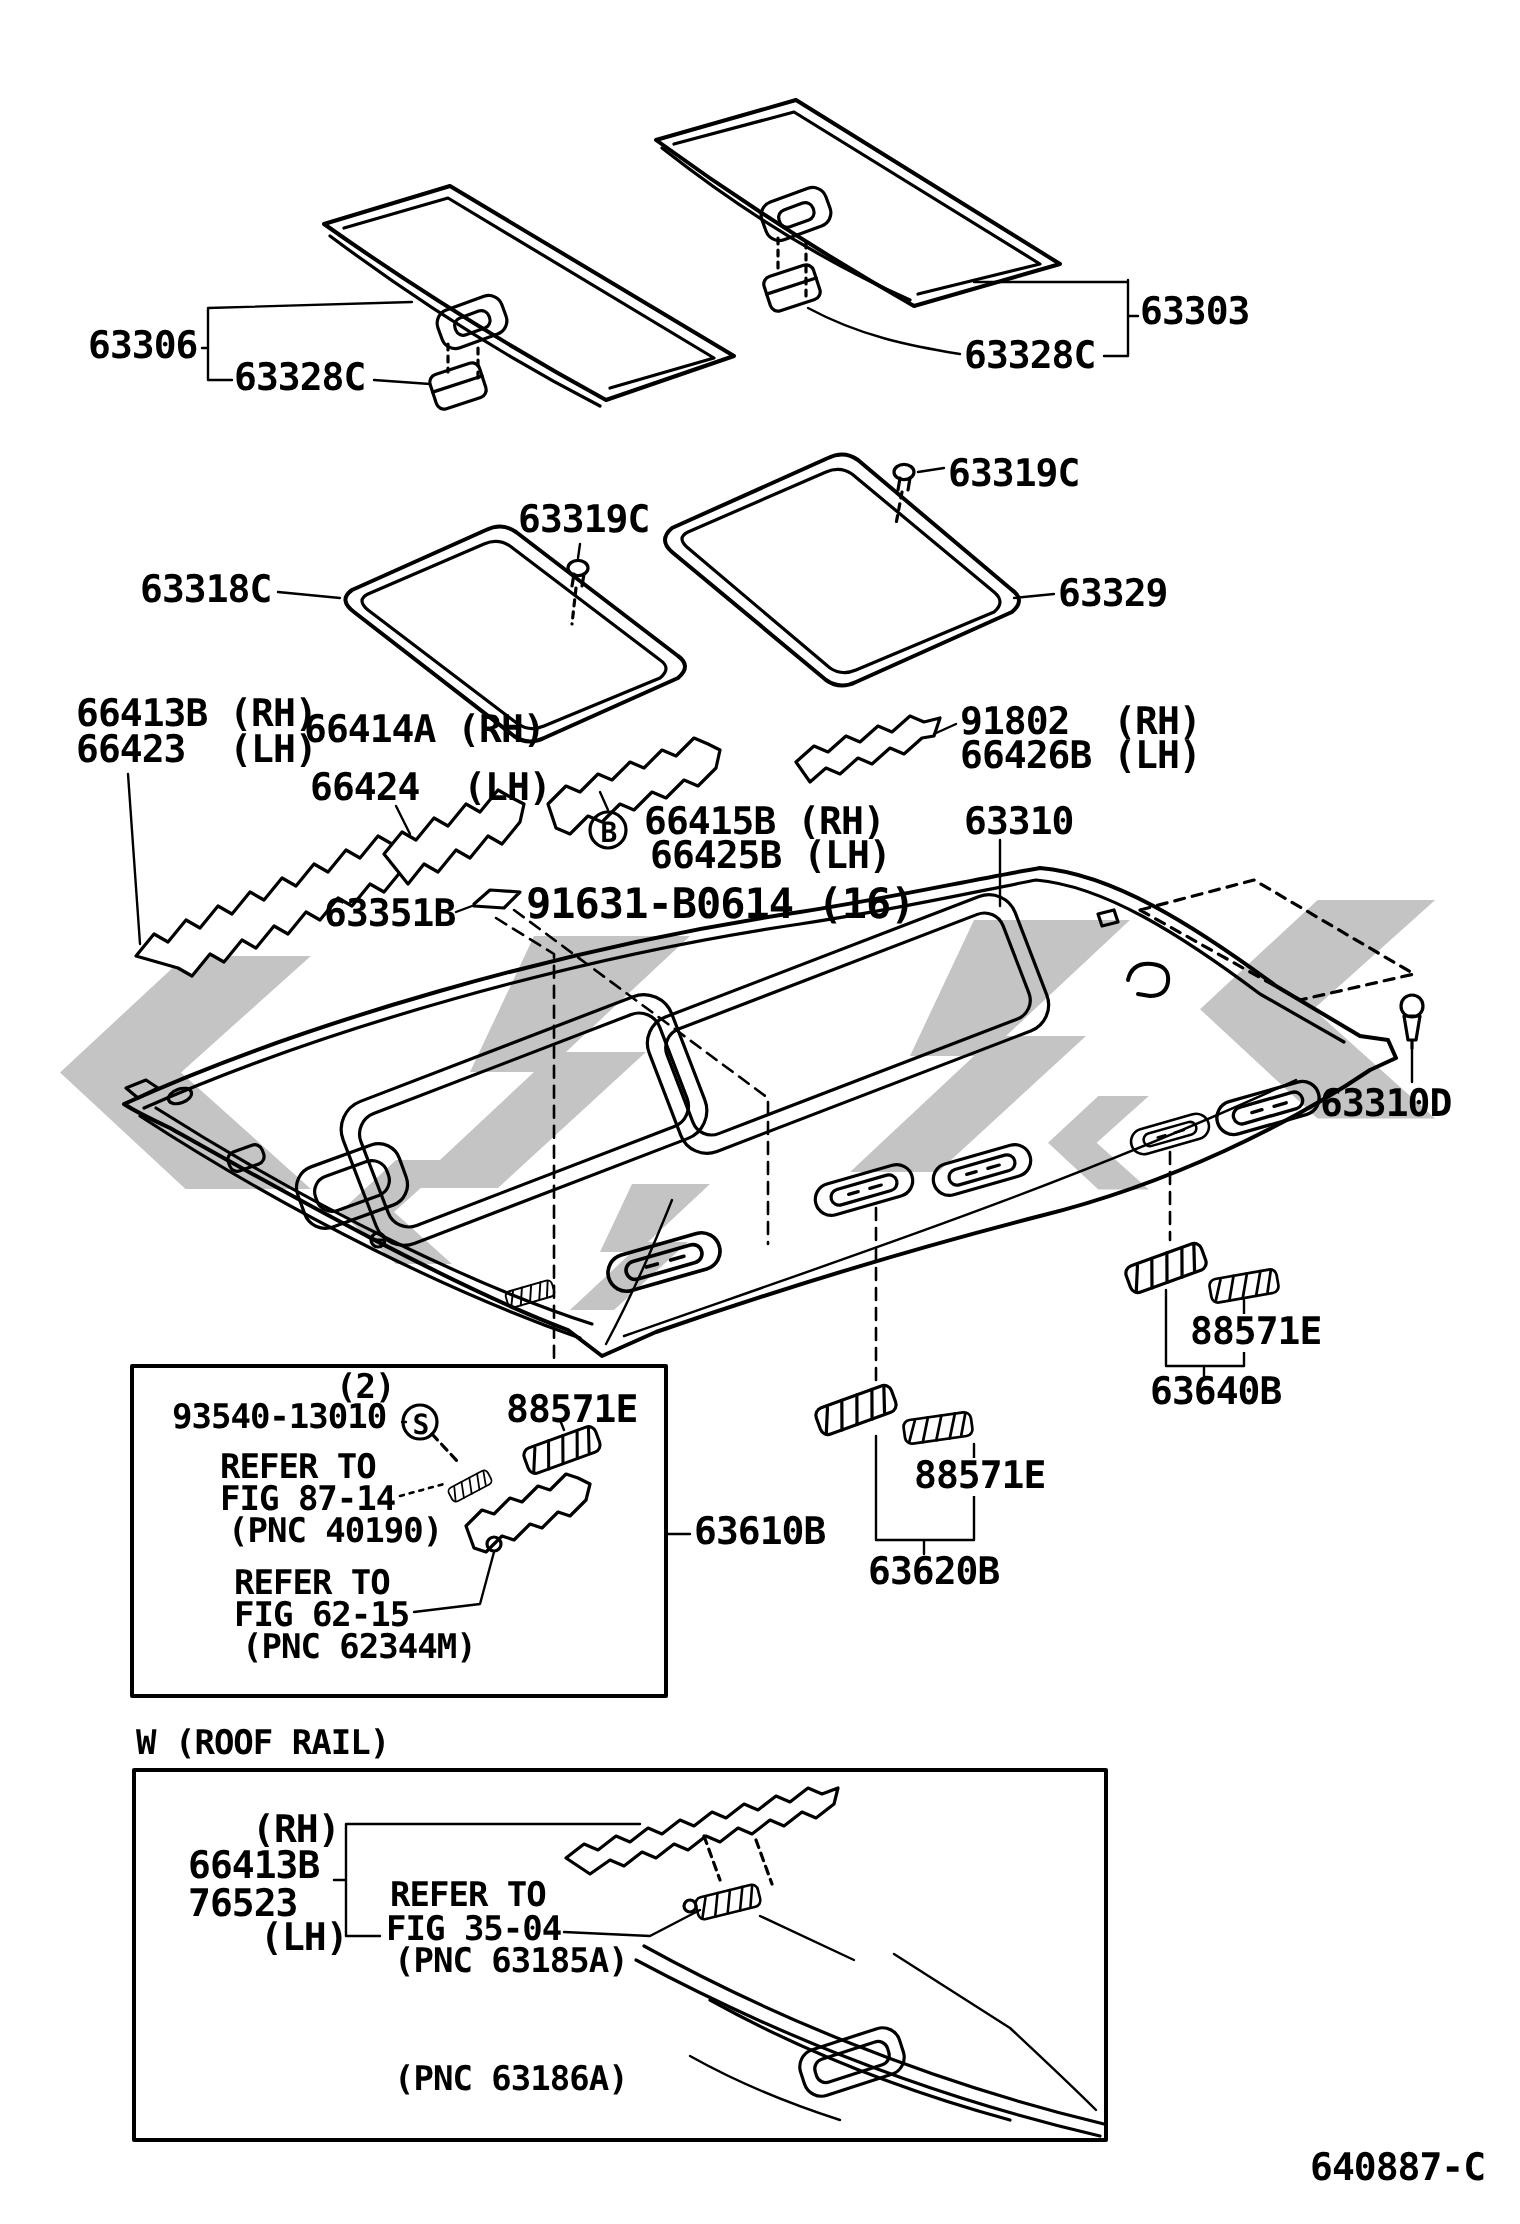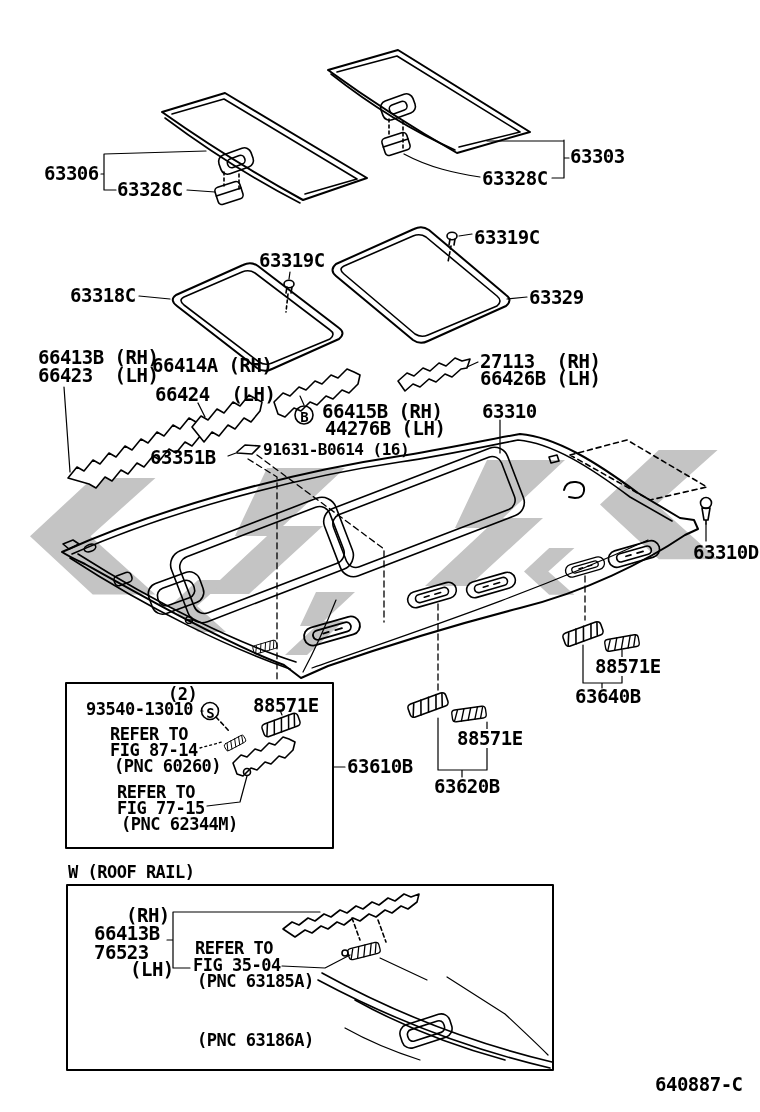--- a/index.html
+++ b/index.html
@@ -237,44 +237,44 @@
 <div class="lbl" style="left:570px;top:147px">63303</div>
 <div class="lbl" style="left:482px;top:169px">63328C</div>
 <div class="lbl" style="left:259px;top:251px">63319C</div>
 <div class="lbl" style="left:474px;top:228px">63319C</div>
 <div class="lbl" style="left:70px;top:286px">63318C</div>
 <div class="lbl" style="left:529px;top:288px">63329</div>
 <div class="lbl" style="left:38px;top:348px">66413B (RH)</div>
 <div class="lbl" style="left:38px;top:366px">66423  (LH)</div>
 <div class="lbl" style="left:152px;top:356px">66414A (RH)</div>
 <div class="lbl" style="left:155px;top:385px">66424  (LH)</div>
-<div class="lbl" style="left:480px;top:352px">27113  (RH)</div>
+<div class="lbl" style="left:480px;top:352px">91802  (RH)</div>
 <div class="lbl" style="left:480px;top:369px">66426B (LH)</div>
 <div class="lbl" style="left:322px;top:402px">66415B (RH)</div>
-<div class="lbl" style="left:325px;top:419px">44276B (LH)</div>
+<div class="lbl" style="left:325px;top:419px">66425B (LH)</div>
 <div class="lbl" style="left:482px;top:402px">63310</div>
-<div class="lbl" style="left:150px;top:448px">63351B</div>
-<div class="lbl" style="left:263px;top:442px;font-size:16px">91631-B0614 (16)</div>
-<div class="lbl" style="left:693px;top:543px">63310D</div>
+<div class="lbl" style="left:162px;top:448px">63351B</div>
+<div class="lbl" style="left:263px;top:442px;font-size:21px">91631-B0614 (16)</div>
+<div class="lbl" style="left:660px;top:543px">63310D</div>
 <div class="lbl bgw" style="left:594px;top:657px">88571E</div>
 <div class="lbl" style="left:575px;top:687px">63640B</div>
 <div class="lbl bgw" style="left:456px;top:729px">88571E</div>
 <div class="lbl" style="left:434px;top:777px">63620B</div>
 <div class="lbl" style="left:347px;top:757px">63610B</div>
 <div class="circ" style="left:299px;top:409px;width:11px">B</div>
 <div class="circ" style="left:205px;top:705px;width:11px">S</div>
 
 <div class="lbl sm" style="left:168px;top:686px">(2)</div>
 <div class="lbl sm" style="left:86px;top:701px">93540-13010</div>
 <div class="lbl" style="left:253px;top:696px">88571E</div>
 <div class="lbl sm" style="left:110px;top:726px">REFER TO</div>
 <div class="lbl sm" style="left:110px;top:742px">FIG 87-14</div>
-<div class="lbl sm" style="left:114px;top:758px">(PNC 60260)</div>
+<div class="lbl sm" style="left:114px;top:758px">(PNC 40190)</div>
 <div class="lbl sm" style="left:117px;top:784px">REFER TO</div>
-<div class="lbl sm" style="left:117px;top:800px">FIG 77-15</div>
+<div class="lbl sm" style="left:117px;top:800px">FIG 62-15</div>
 <div class="lbl sm" style="left:121px;top:816px">(PNC 62344M)</div>
 
 <div class="lbl sm" style="left:68px;top:864px">W (ROOF RAIL)</div>
 <div class="lbl" style="left:126px;top:906px">(RH)</div>
 <div class="lbl" style="left:94px;top:924px">66413B</div>
 <div class="lbl" style="left:94px;top:943px">76523</div>
 <div class="lbl" style="left:130px;top:960px">(LH)</div>
 <div class="lbl sm" style="left:195px;top:940px">REFER TO</div>
 <div class="lbl sm" style="left:193px;top:957px">FIG 35-04</div>
 <div class="lbl sm" style="left:197px;top:973px">(PNC 63185A)</div>

